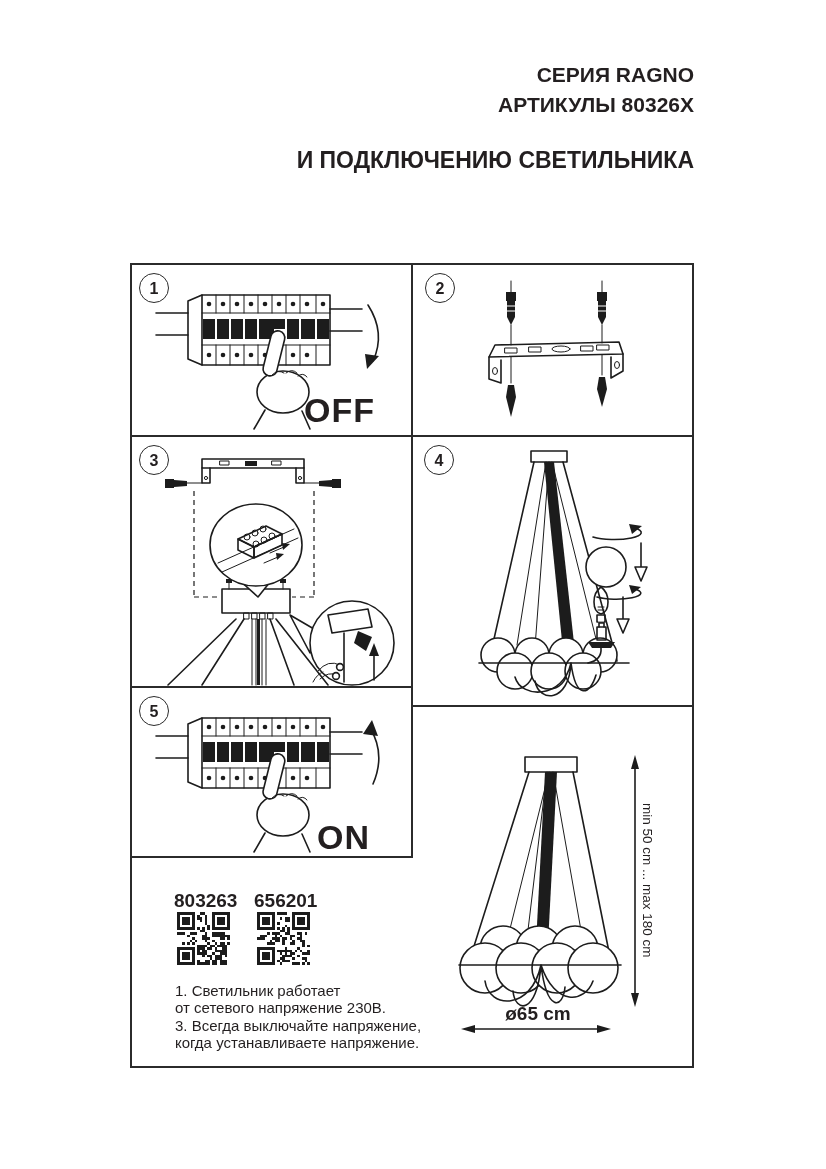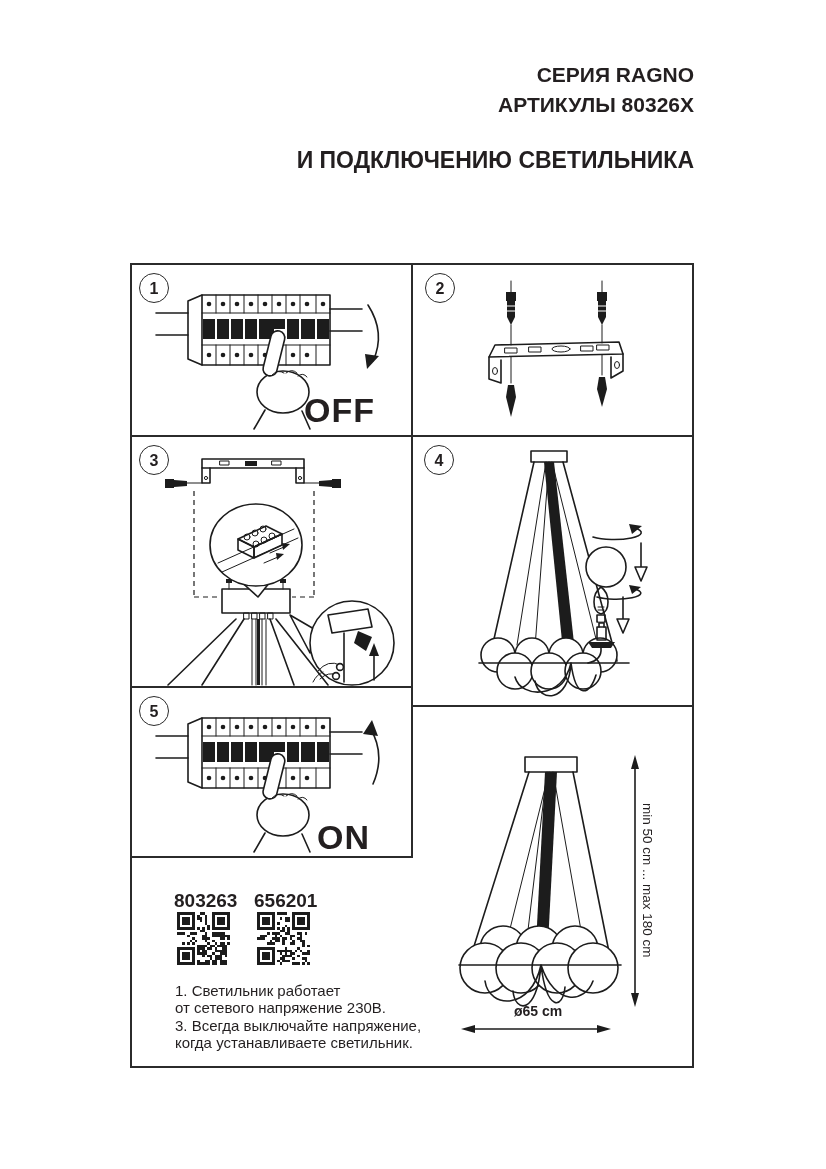--- a/index.html
+++ b/index.html
@@ -25,21 +25,21 @@
   .ln{fill:none;stroke:#1c1c1c;stroke-width:1.6;stroke-linecap:round;stroke-linejoin:round;}
   .thin{stroke-width:1;}
   .dash{fill:none;stroke:#1c1c1c;stroke-width:1.2;stroke-dasharray:5 4;}
   .fill{fill:#1c1c1c;stroke:none;}
   .wfill{fill:#ffffff;stroke:#1c1c1c;stroke-width:1.6;stroke-linejoin:round;}
   
   .qr-label{position:absolute;top:32px;width:60px;font-size:19px;font-weight:bold;}
   .note{position:absolute;left:43px;font-size:15px;line-height:17.5px;white-space:nowrap;}
   .dim-v{position:absolute;left:227px;top:96px;height:150px;writing-mode:vertical-rl;
          font-size:13.5px;white-space:nowrap;}
-  .dim-h{position:absolute;left:75px;top:296px;width:100px;text-align:center;font-size:14px;font-weight:bold;}
+  .dim-h{position:absolute;left:75px;top:296px;width:100px;text-align:center;font-size:19px;font-weight:bold;}
 </style>
 </head>
 <body>
 
 <div id="page">
 
   <svg width="0" height="0">
     <defs>
       <g id="breaker-g">
         <path class="ln" d="M-30,30 H2 M-30,52 H2 M144,26 H176 M144,48 H176"></path>
@@ -734,16 +734,16 @@
         <rect x="9" y="20" width="1" height="1" fill="#1c1c1c"></rect>
         <rect x="14" y="20" width="1" height="1" fill="#1c1c1c"></rect>
         <rect x="15" y="20" width="1" height="1" fill="#1c1c1c"></rect>
         <rect x="16" y="20" width="1" height="1" fill="#1c1c1c"></rect>
         <rect x="18" y="20" width="1" height="1" fill="#1c1c1c"></rect>
         <rect x="20" y="20" width="1" height="1" fill="#1c1c1c"></rect>
       </svg>
     <div class="note" style="top:124px;">1. Светильник работает</div>
     <div class="note" style="top:141px;">от сетевого напряжение 230В.</div>
     <div class="note" style="top:159px;">3. Всегда выключайте напряжение,</div>
-    <div class="note" style="top:176px;">когда устанавливаете светильник.</div>
+    <div class="note" style="top:176px;">когда устанавливаете напряжение.</div>
   </div>
 
 </div>
 
 </body></html>

